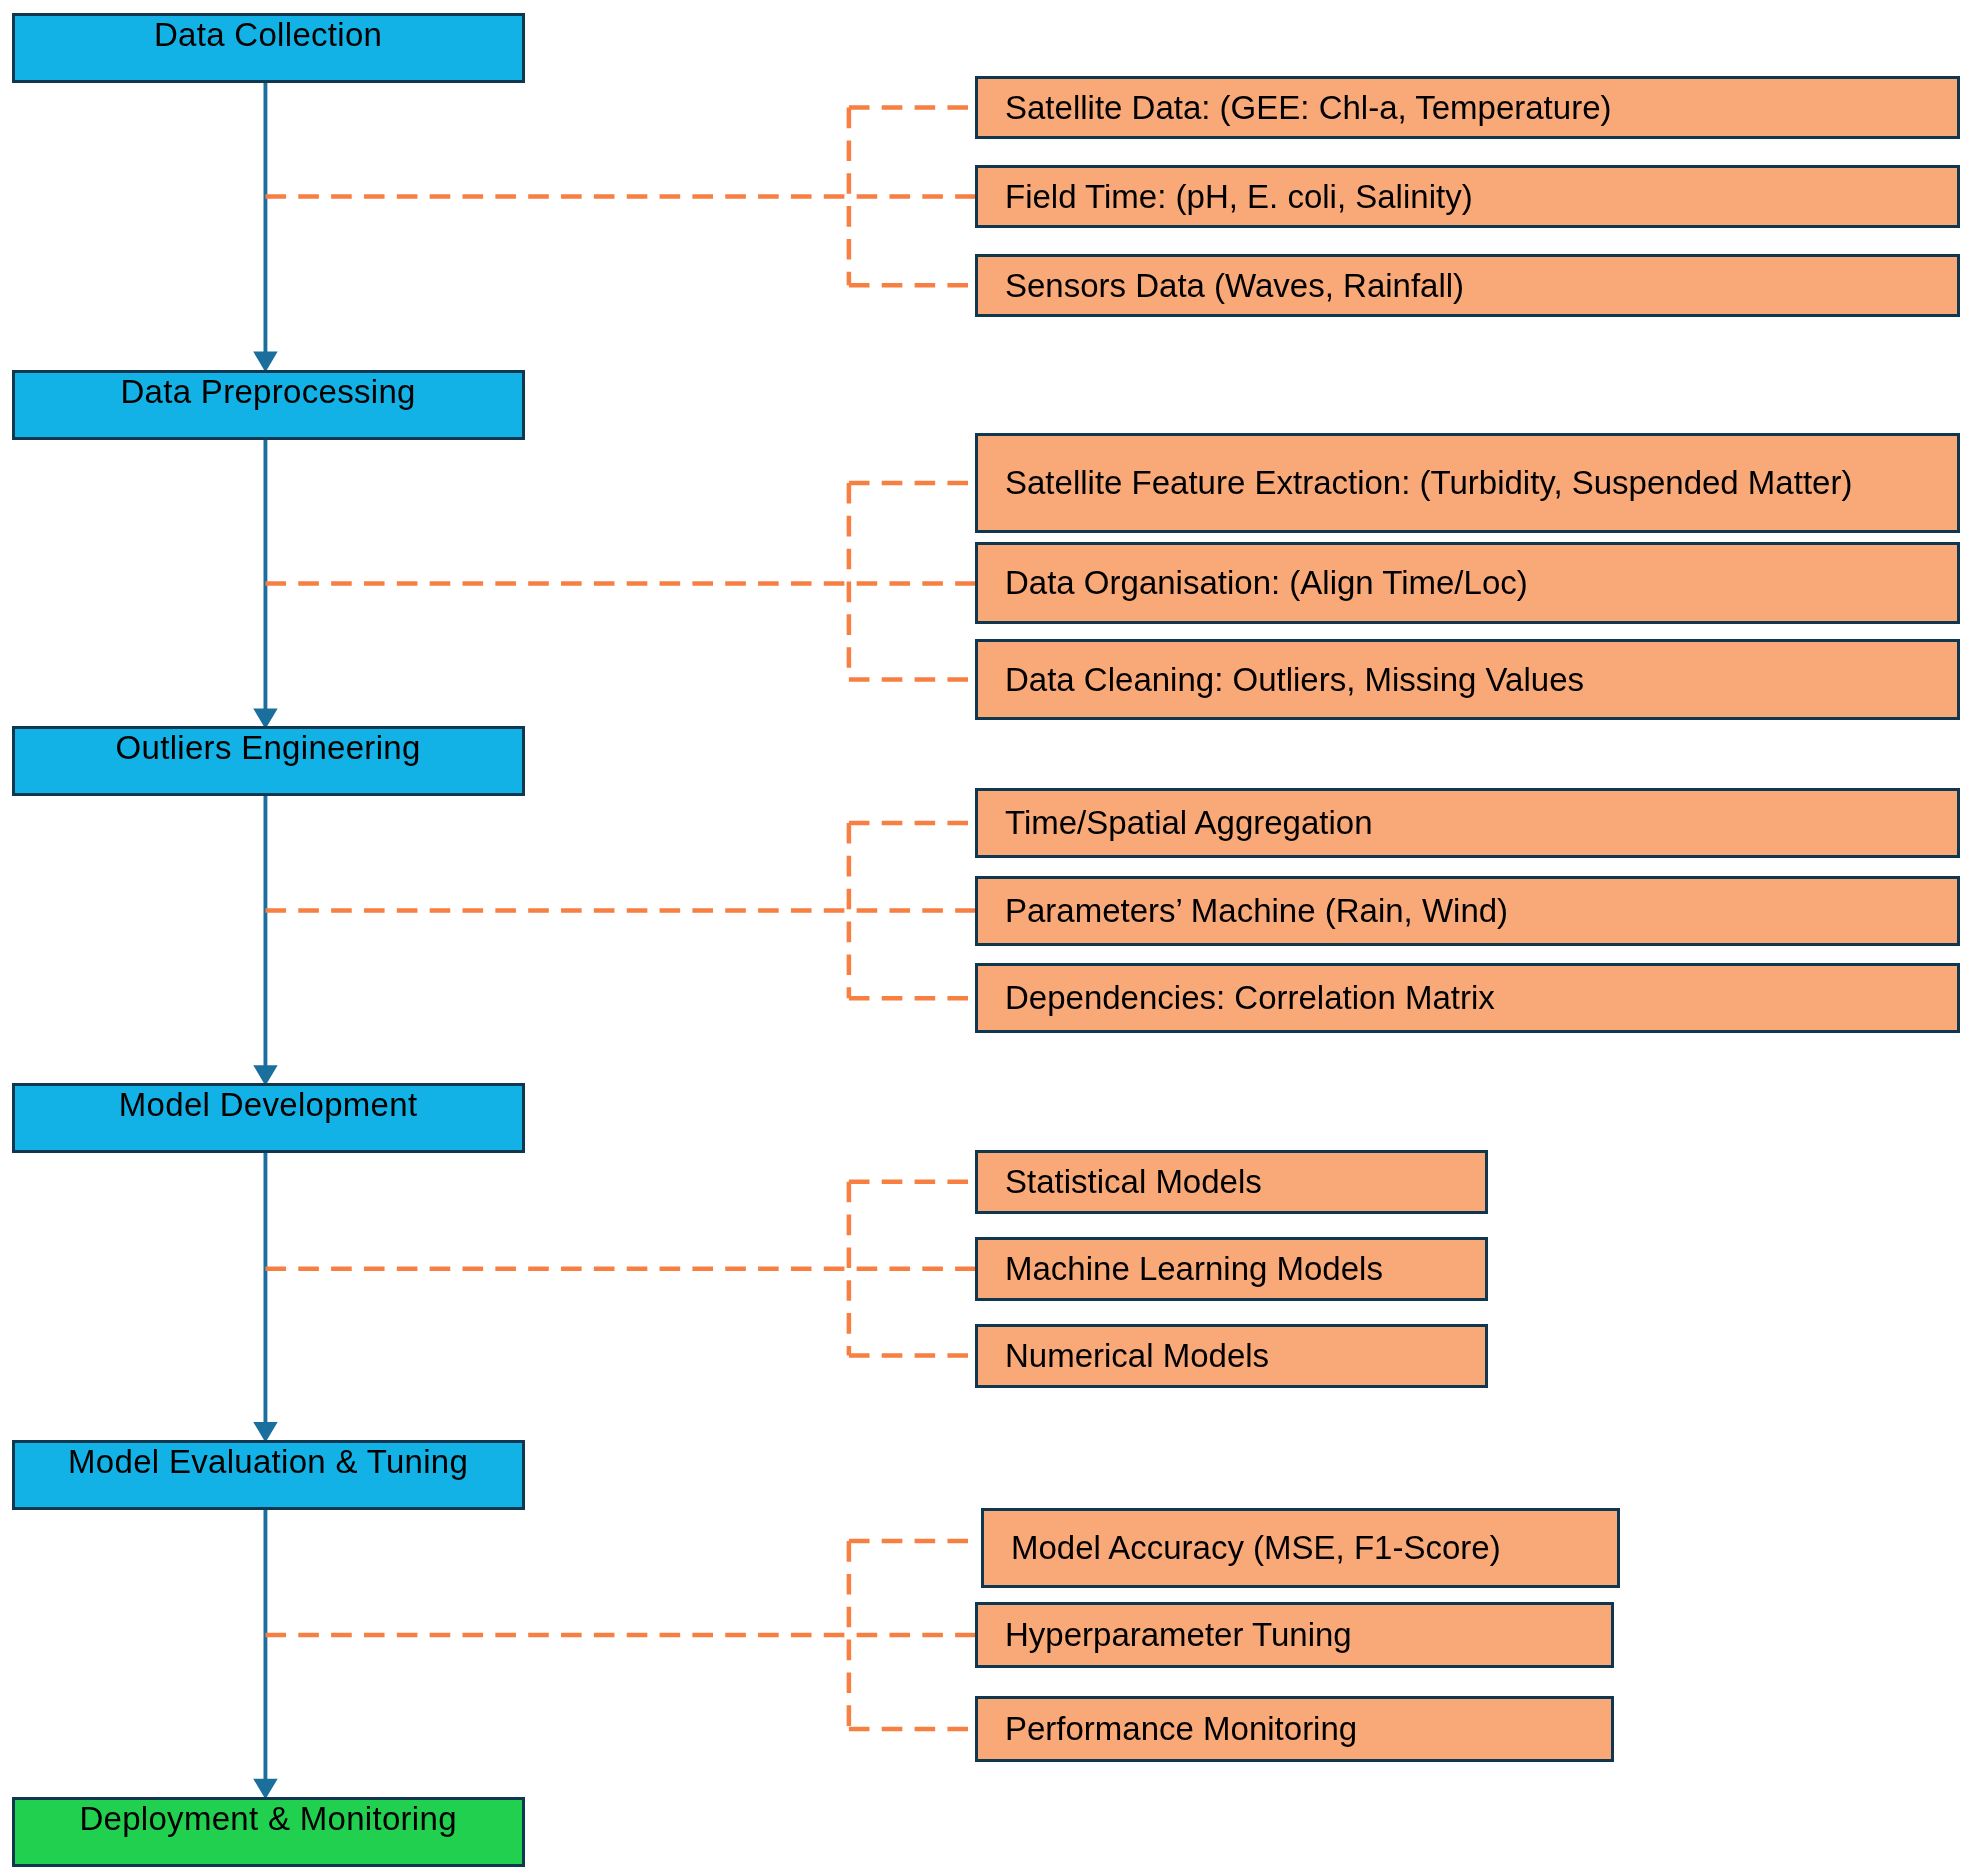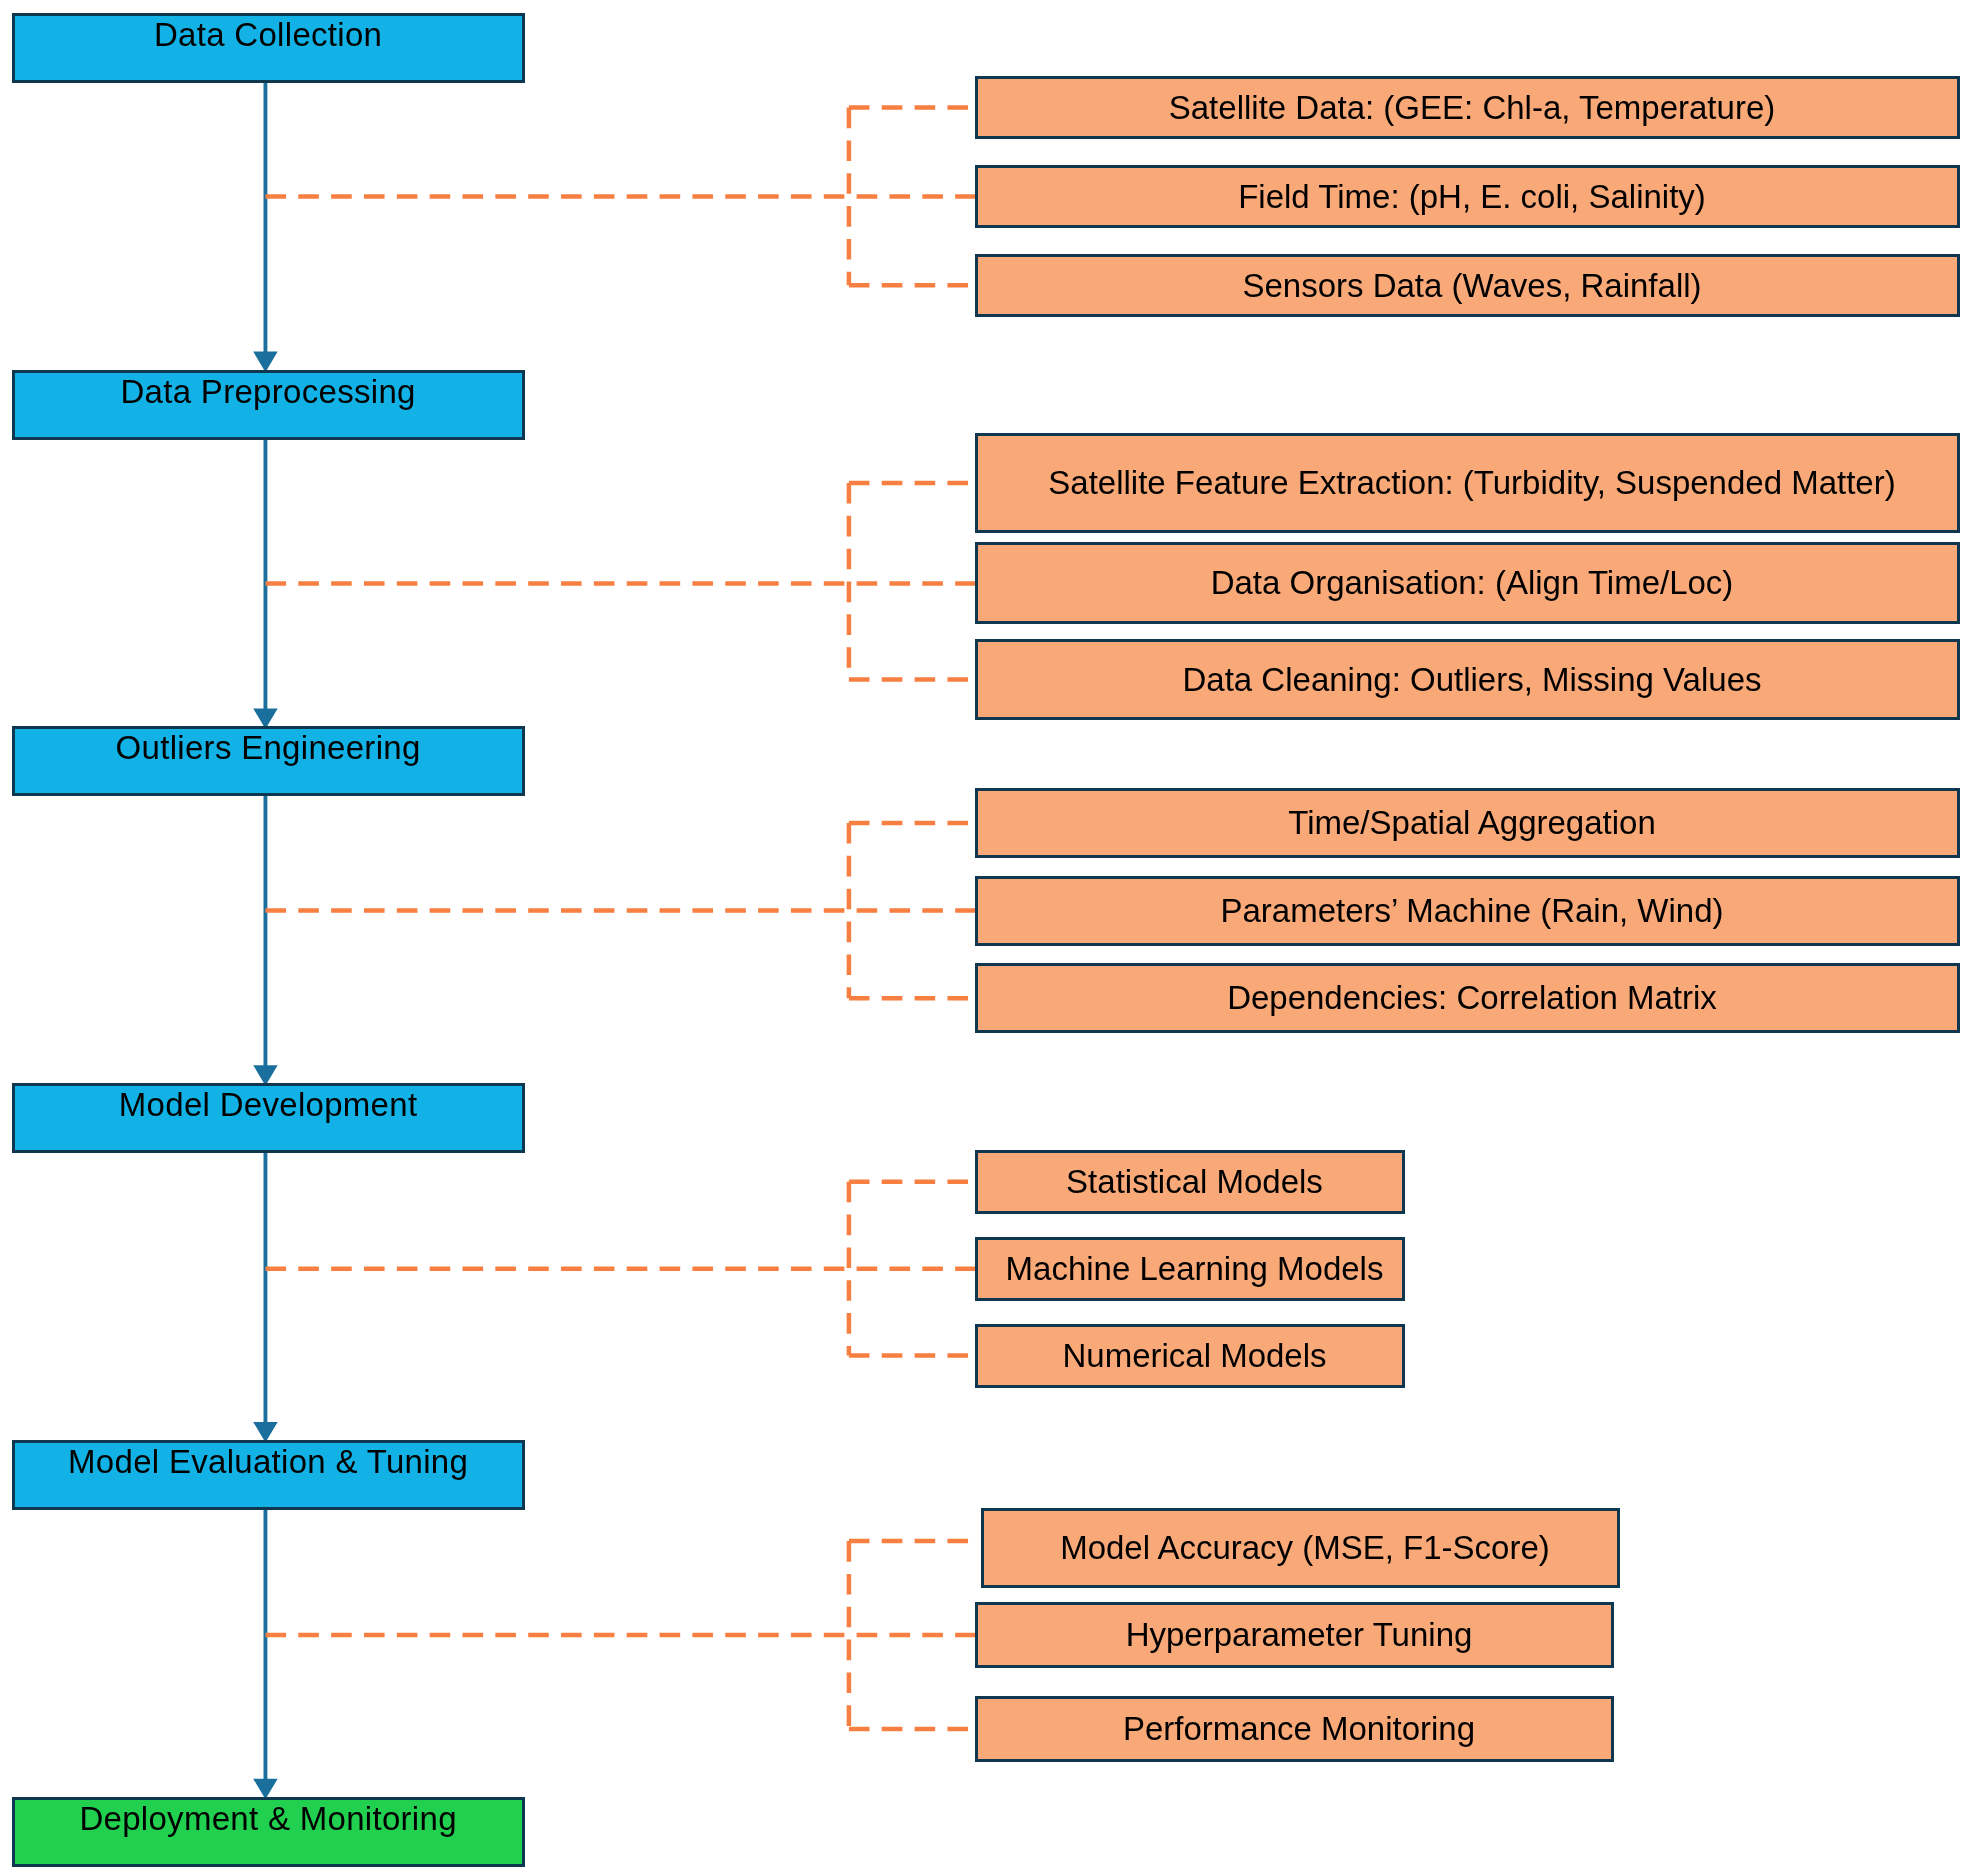--- a/index.html
+++ b/index.html
@@ -41,25 +41,24 @@
     left:975px;
     background:var(--detail-fill);
     border:3.9px solid var(--box-border);
     box-sizing:border-box;
     display:flex;
     align-items:center;
     font-size:33px;
     line-height:1.25;
     padding-left:27px;
     padding-right:18px;
-    justify-content:center;
   }
   .w-wide{width:985px;}
   .w-mid{width:639px;}
-  .w-narrow{width:430px;}
+  .w-narrow{width:513px;}
 </style>
 </head>
 <body>
 
 <div class="canvas">
 
   <svg class="connectors" viewBox="0 0 3082 2910">
 
     <g stroke="var(--flow-arrow)" stroke-width="6" fill="none">
       <line x1="412" y1="128" x2="412" y2="548"></line>

